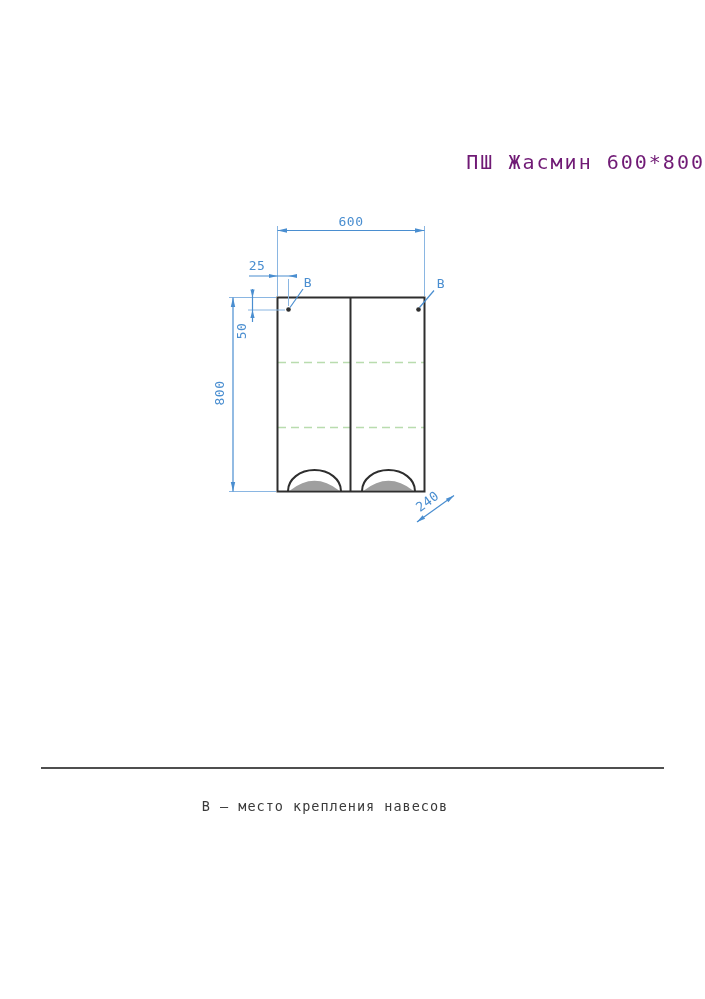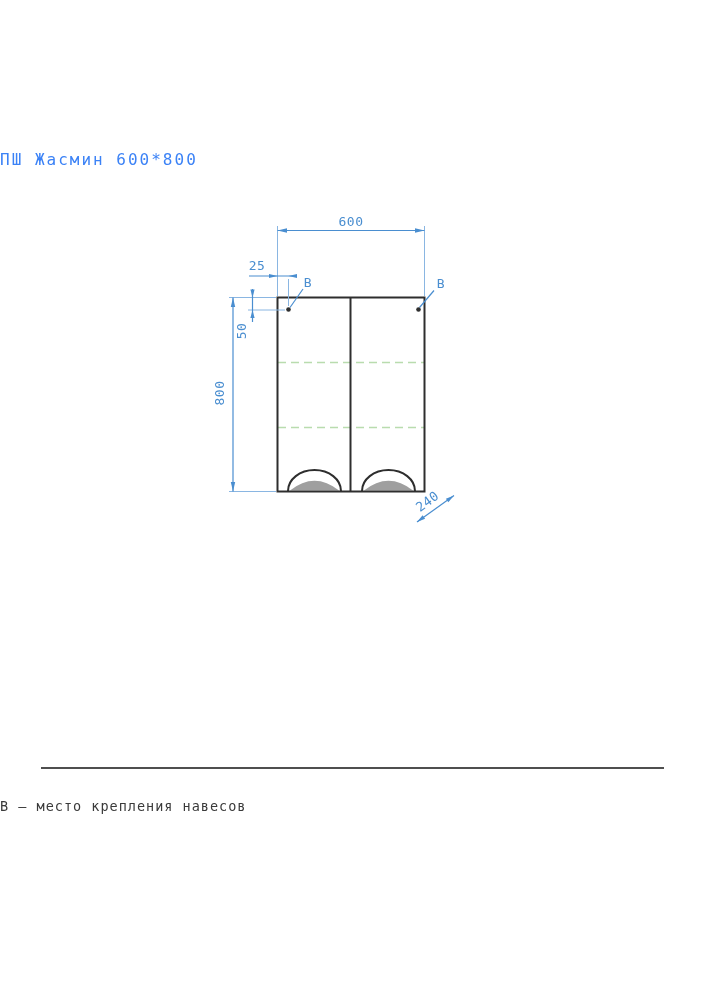--- a/index.html
+++ b/index.html
@@ -3,26 +3,26 @@
 <meta charset="utf-8">
 <style>
   html,body{margin:0;padding:0;}
   body{background:#e8e8e8;font-family:"DejaVu Sans Mono","Liberation Mono",monospace;}
   .page{
     position:relative;width:705px;height:999px;margin:0 auto;
     background:#ffffff;overflow:hidden;
   }
   .title{
     position:absolute;top:150px;left:0;width:705px;
-    text-align:left;font-size:16px;letter-spacing:2px;
-    color:#3b82f6;white-space:pre;
+    text-align:right;font-size:20px;letter-spacing:2px;
+    color:#701a75;white-space:pre;
   }
   .caption{
     position:absolute;top:798px;left:0;width:650px;
-    font-size:13.5px;letter-spacing:1px;
+    text-align:center;font-size:13.5px;letter-spacing:1px;
     color:#3a3a3a;white-space:pre;
   }
   .separator{
     position:absolute;top:767px;left:41px;width:623px;height:2px;
     background:#4f4f4f;
   }
   svg.drawing{position:absolute;top:0;left:0;}
   svg text{
     font-family:"DejaVu Sans Mono","Liberation Mono",monospace;
     font-size:13px;letter-spacing:0.5px;

